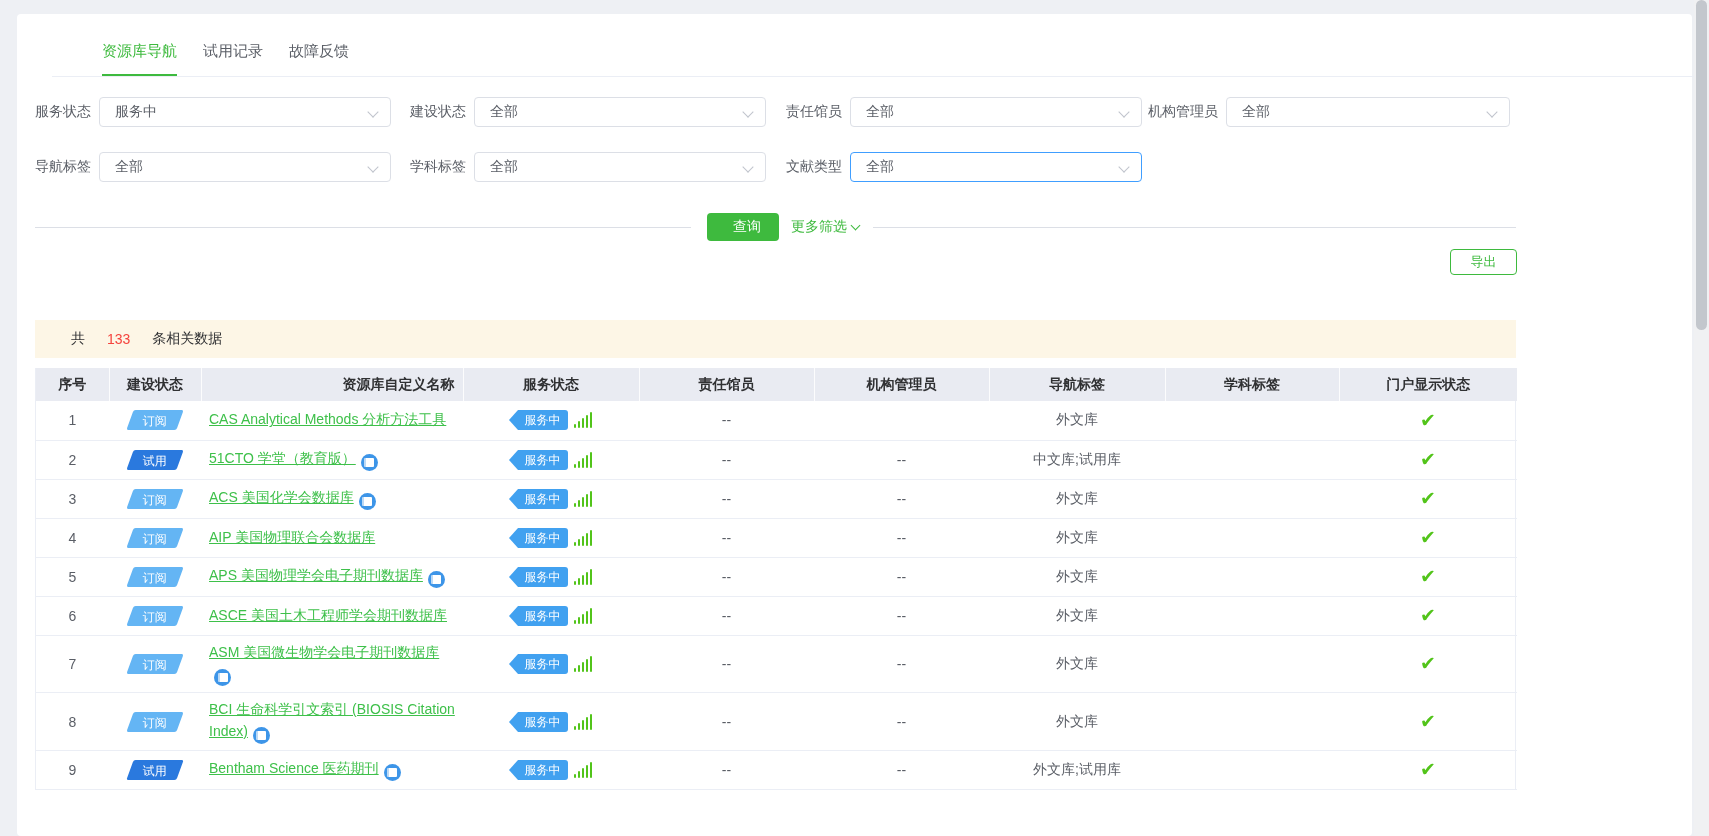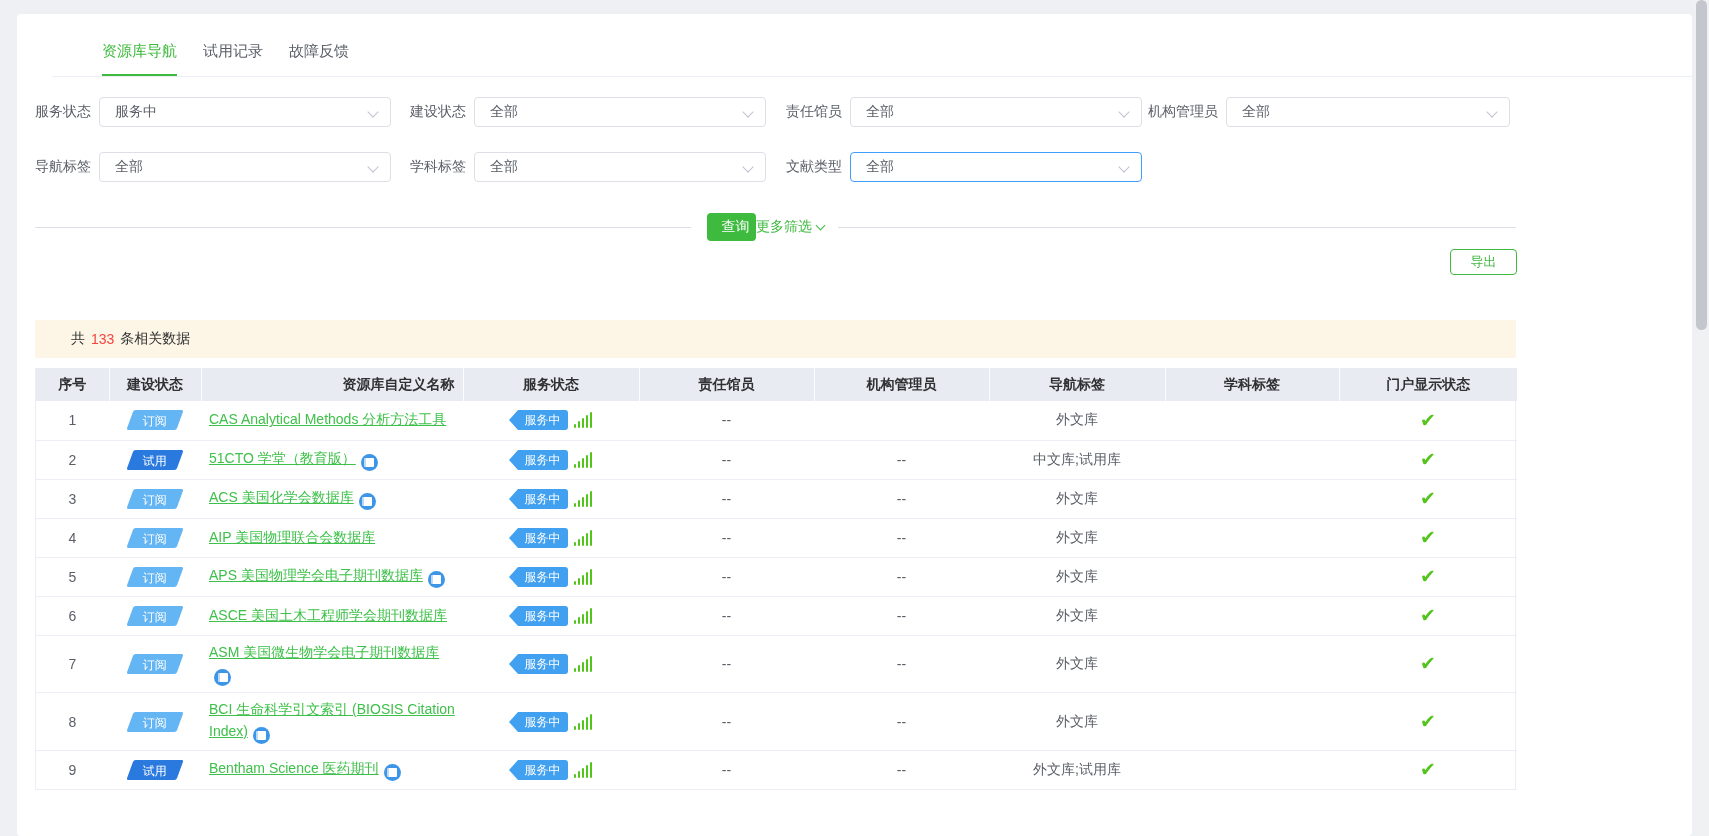--- a/index.html
+++ b/index.html
@@ -33,37 +33,37 @@
                   color:#5a5e66; background:transparent; }
   .search input::placeholder { color:#c0c4cc; }
   .search svg { margin-right:10px; }
 
   
   .query-row { position:absolute; left:18px; top:199px; width:1481px; height:28px;
                display:flex; align-items:center; }
   .hline { height:1px; background:#dcdfe6; }
   .hline.l { width:656px; margin-right:16px; }
   .hline.r { flex:1; margin-left:14px; }
-  .btn-query { width:49px; height:28px; background:#3eba3e; color:#fff; font-size:14px;
+  .btn-query { width:72px; height:28px; background:#3eba3e; color:#fff; font-size:14px;
                border:none; border-radius:4px; cursor:pointer;padding-left:8px; }
-  .more-link { display:flex; align-items:center; margin-left:0; color:#3eba3e;
+  .more-link { display:flex; align-items:center; margin-left:12px; color:#3eba3e;
                font-size:14px; cursor:pointer; white-space:nowrap; }
   .more-link .chev-g { width:7px; height:7px; border-right:1.4px solid #3eba3e;
                        border-bottom:1.4px solid #3eba3e; transform:rotate(45deg);
                        margin-left:5px; margin-top:-4px; }
 
   .btn-export { position:absolute; top:235px; right:175px; width:67px; height:26px;
                 background:#fff; border:1px solid #3eba3e; color:#3eba3e;
                 font-size:13px; border-radius:4px; cursor:pointer; }
 
   
   .summary { position:absolute; left:18px; top:306px; width:1481px; height:38px;
              background:#fdf6e6; display:flex; align-items:center; padding-left:36px;
              font-size:14px; color:#303133; }
-  .summary .cnt { color:#f5433d; margin:0 6px; }
+  .summary .cnt { color:#f5433d; margin:0 22px; }
 
   
   .tbl-wrap { position:absolute; left:18px; top:354px; width:1481px;
               border-left:1px solid #ebeef5; border-right:1px solid #ebeef5; }
   table { width:1481px; table-layout:fixed; border-collapse:collapse; font-size:14px; }
   thead th { background:#e9ebf2; color:#303133; font-weight:bold; height:33px;
              border-right:1px solid rgba(255,255,255,.85); text-align:center; padding:0 8px; }
   thead th:last-child { border-right:none; }
   thead th.al { text-align:right; }
   tbody td { height:39px; padding:6px 8px; border-bottom:1px solid #ebeef5;

